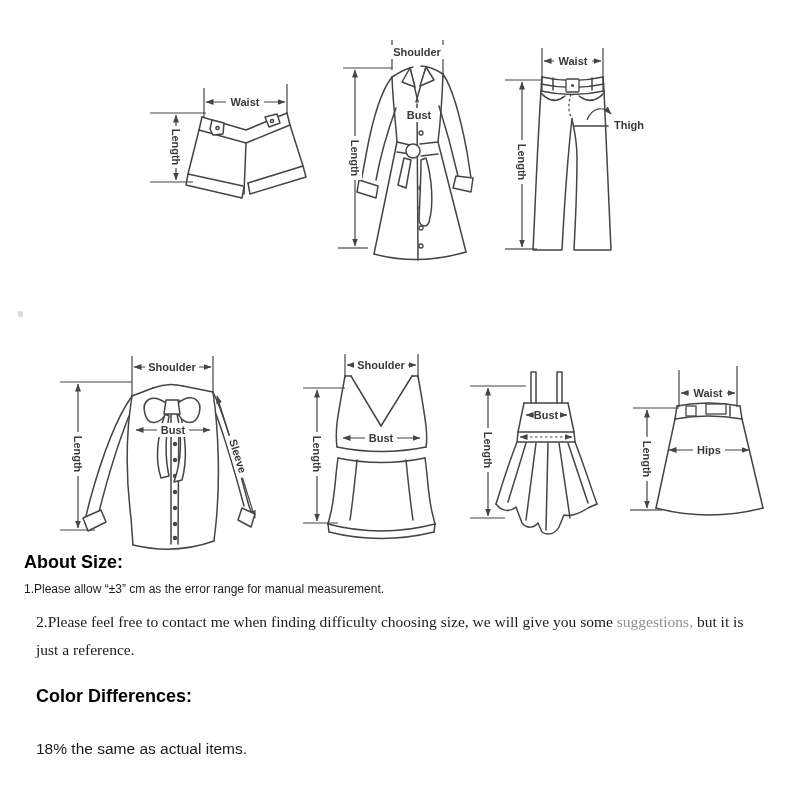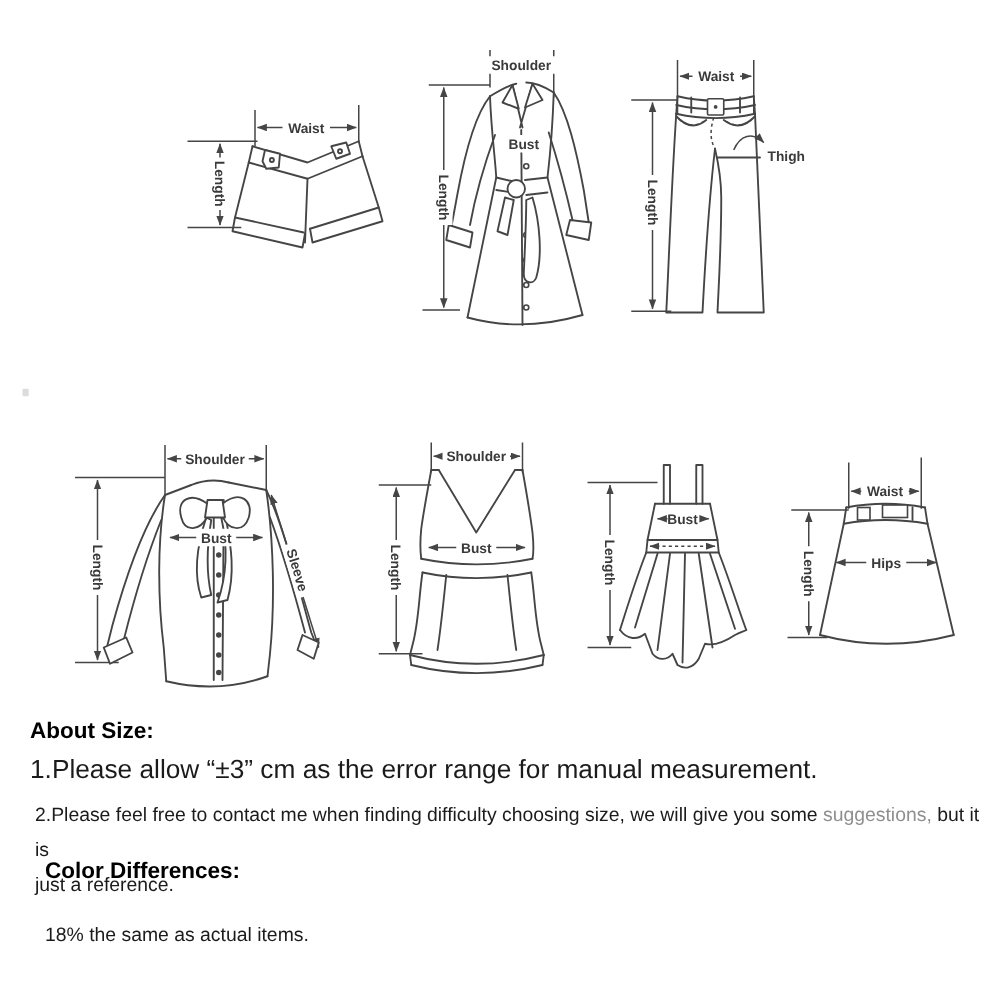--- a/index.html
+++ b/index.html
@@ -11,23 +11,23 @@
   .fillw{fill:#ffffff;stroke:#454545;stroke-width:1.5;stroke-linejoin:round;}
   .ar{fill:none;stroke:#454545;stroke-width:1.2;stroke-linecap:butt;}
   .dash{stroke-dasharray:2.5 2.5;}
   .btn{fill:#454545;stroke:none;}
   .hbtn{fill:#ffffff;stroke:#454545;stroke-width:1.3;}
   .lbl{font-family:"Liberation Sans",sans-serif;font-size:11px;font-weight:bold;fill:#3a3a3a;text-anchor:middle;}
   .lblbg{fill:#ffffff;stroke:none;}
   .stray{position:absolute;left:18px;top:311px;width:5px;height:6px;background:#c9c9c9;opacity:.65;border-radius:1px;}
   .text-block{position:absolute;color:#1b1b1b;}
   .text-block h2{margin:0 0 9px 0;font-size:18px;font-weight:bold;color:#000;}
-  .about{left:24px;top:574px;width:772px;}
-  .about .p1{margin:0 0 11px 0;font-size:21px;}
-  .about .p2{margin:4px;font-size:15.5px;line-height:28px;}
+  .about{left:24px;top:552px;width:772px;}
+  .about .p1{margin:0 0 11px 0;font-size:12px;}
+  .about .p2{margin:12px;font-size:15.5px;line-height:28px;font-family:Liberation Serif, serif;}
   .cdiff{left:36px;top:686px;width:774px;}
   .cdiff h2{margin:0 0 7px 0;}
   .cdiff p{margin:0;font-size:15.5px;line-height:23px;}
   .muted{color:#8f8f8f;}
 </style>
 </head>
 <body>
 
 <div class="canvas">
 

